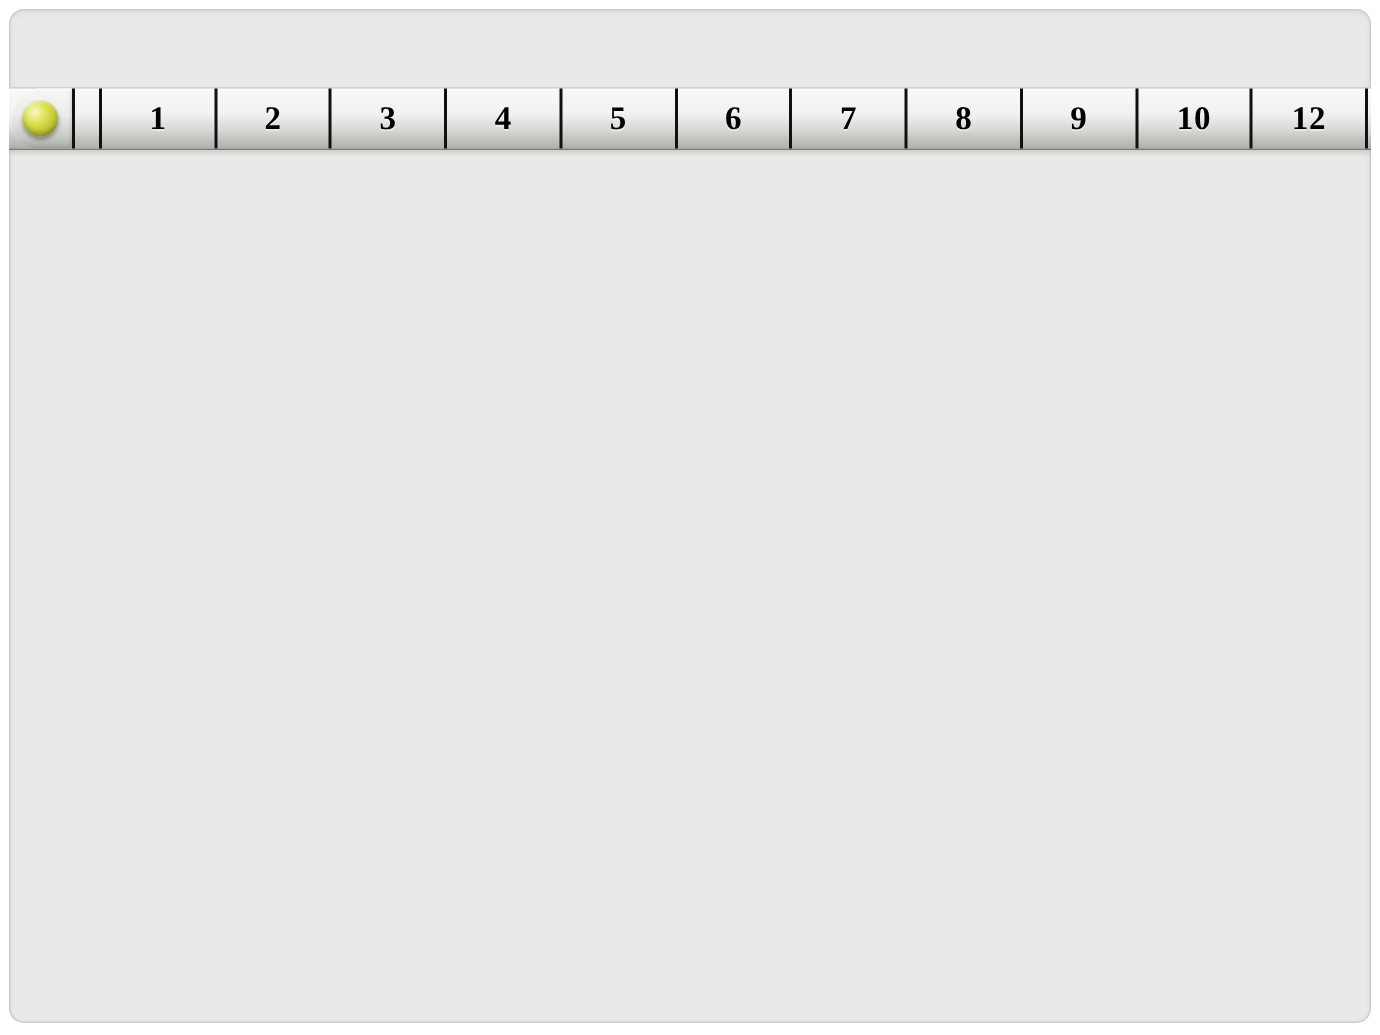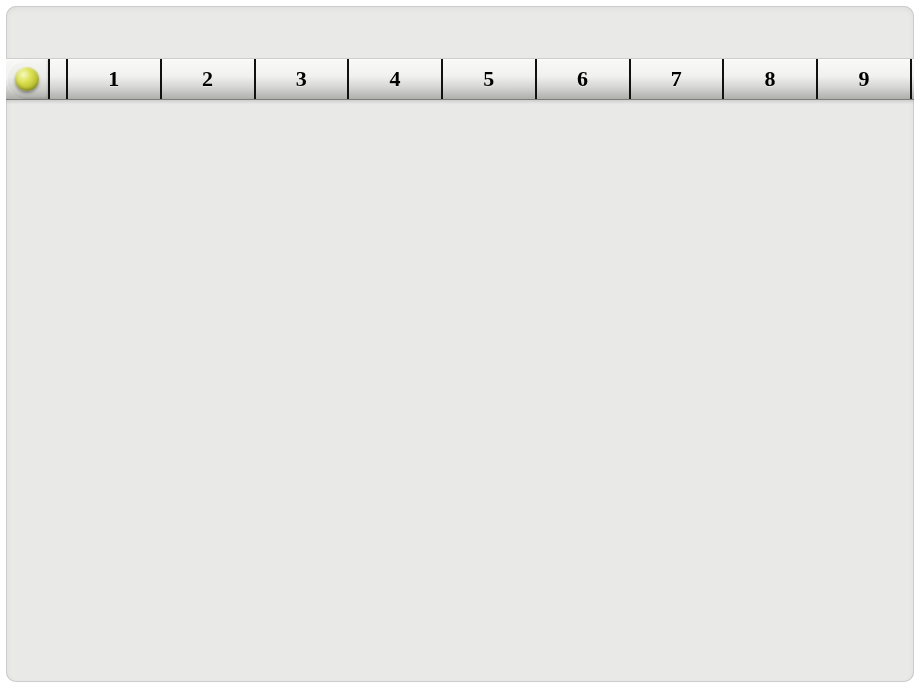--- a/index.html
+++ b/index.html
@@ -136,18 +136,24 @@
         </div>
       <div class="ruler-cell">
           <span>7</span>
         </div>
       <div class="ruler-cell">
           <span>8</span>
         </div>
       <div class="ruler-cell">
           <span>9</span>
         </div>
+      <div class="ruler-cell">
+          <span>10</span>
+        </div>
+      <div class="ruler-cell">
+          <span>12</span>
+        </div>
       <div class="end-tick"></div>
     </div>
   </div>
 
   <div class="content-area"></div>
 </div>
 
 </body></html>

